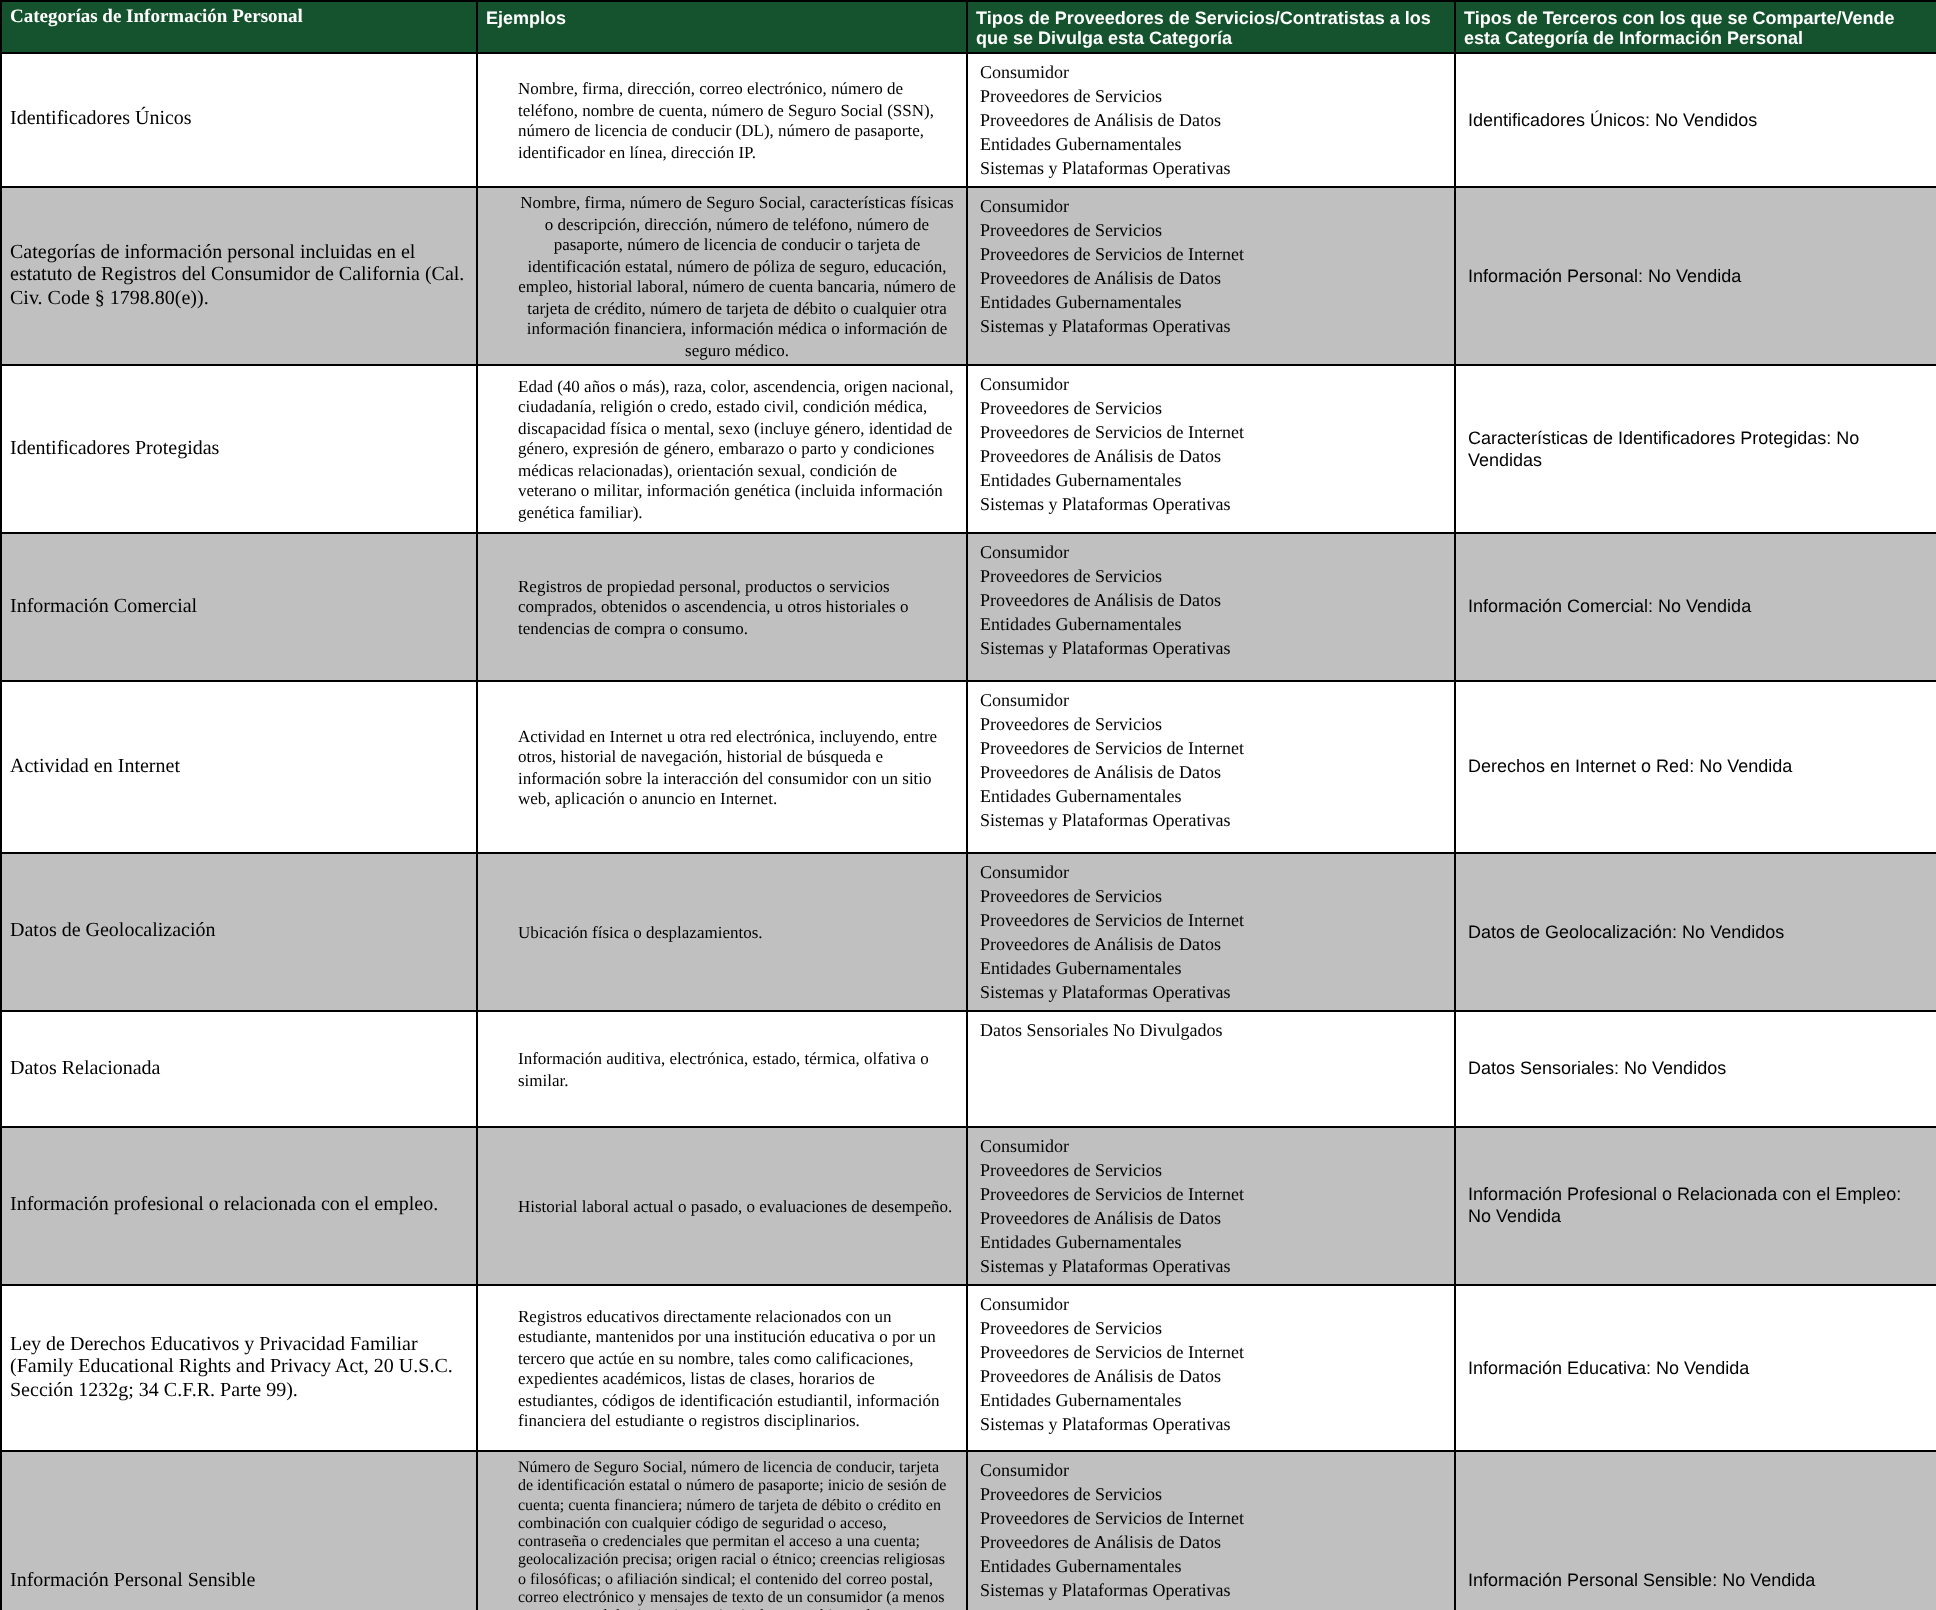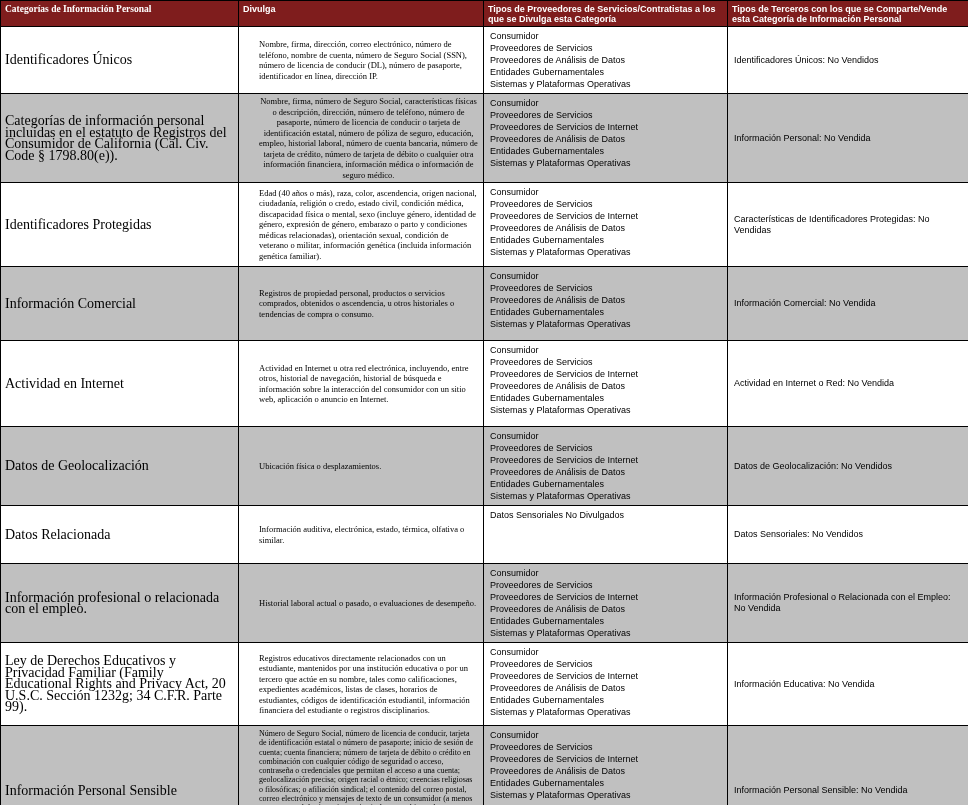--- a/index.html
+++ b/index.html
@@ -10,53 +10,53 @@
   }
   table {
     border-collapse: collapse;
     table-layout: fixed;
     width: 968px;
   }
   th, td { border: 1px solid #000000; }
 
   thead tr { height: 22px; }
   thead th {
-    background: #7f1d1d;
+    background: #14532d;
     color: #ffffff;
     font-family: "Liberation Sans", sans-serif;
     font-size: 9px;
     font-weight: bold;
     text-align: left;
     vertical-align: top;
     padding: 3px 4px 2px 4px;
     line-height: 10px;
   }
   thead th.h-category {
     font-family: "Liberation Serif", serif;
     font-size: 9.5px;
   }
 
   td { padding: 2px 5px; }
 
   td.col-category {
     font-family: "Liberation Serif", serif;
-    font-size: 14px;
+    font-size: 10px;
     line-height: 11.5px;
     vertical-align: middle;
     padding-left: 4px;
   }
   td.col-examples {
     font-family: Liberation Serif, serif;
     font-size: 8.5px;
     line-height: 10.5px;
     vertical-align: middle;
     padding-left: 20px;
   }
   td.col-providers {
-    font-family: Liberation Sans, sans-serif;
+    font-family: Liberation Serif, serif;
     font-size: 9px;
     vertical-align: top;
     padding: 4px 16px 2px 6px;
   }
   .provider-line { line-height: 11px; margin-bottom: 1px; }
   td.col-third {
     font-family: "Liberation Sans", sans-serif;
     font-size: 9px;
     line-height: 11px;
     vertical-align: middle;
@@ -95,21 +95,21 @@
 <table>
   <colgroup>
     <col style="width:238px">
     <col style="width:245px">
     <col style="width:244px">
     <col style="width:241px">
   </colgroup>
   <thead>
     <tr>
       <th class="h-category">Categorías de Información Personal</th>
-      <th>Divulga</th>
+      <th>Ejemplos</th>
       <th>Tipos de Proveedores de Servicios/Contratistas a los que se Divulga esta Categoría</th>
       <th>Tipos de Terceros con los que se Comparte/Vende esta Categoría de Información Personal</th>
     </tr>
   </thead>
   <tbody id="table-body">
   <tr>
     <td class="col-category">Identificadores Únicos</td>
     <td class="col-examples">Nombre, firma, dirección, correo electrónico, número de teléfono, nombre de cuenta, número de Seguro Social (SSN), número de licencia de conducir (DL), número de pasaporte, identificador en línea, dirección IP.</td>
     <td class="col-providers">
           <div class="provider-line">Consumidor</div>
@@ -166,21 +166,21 @@
     <td class="col-category">Actividad en Internet</td>
     <td class="col-examples">Actividad en Internet u otra red electrónica, incluyendo, entre otros, historial de navegación, historial de búsqueda e información sobre la interacción del consumidor con un sitio web, aplicación o anuncio en Internet.</td>
     <td class="col-providers">
           <div class="provider-line">Consumidor</div>
           <div class="provider-line">Proveedores de Servicios</div>
           <div class="provider-line">Proveedores de Servicios de Internet</div>
           <div class="provider-line">Proveedores de Análisis de Datos</div>
           <div class="provider-line">Entidades Gubernamentales</div>
           <div class="provider-line">Sistemas y Plataformas Operativas</div>
         </td>
-    <td class="col-third">Actividad en Internet o Red: No Vendida</td>
+    <td class="col-third">Derechos en Internet o Red: No Vendida</td>
   </tr>
 
   <tr>
     <td class="col-category">Datos de Geolocalización</td>
     <td class="col-examples">Ubicación física o desplazamientos.</td>
     <td class="col-providers">
           <div class="provider-line">Consumidor</div>
           <div class="provider-line">Proveedores de Servicios</div>
           <div class="provider-line">Proveedores de Servicios de Internet</div>
           <div class="provider-line">Proveedores de Análisis de Datos</div>

